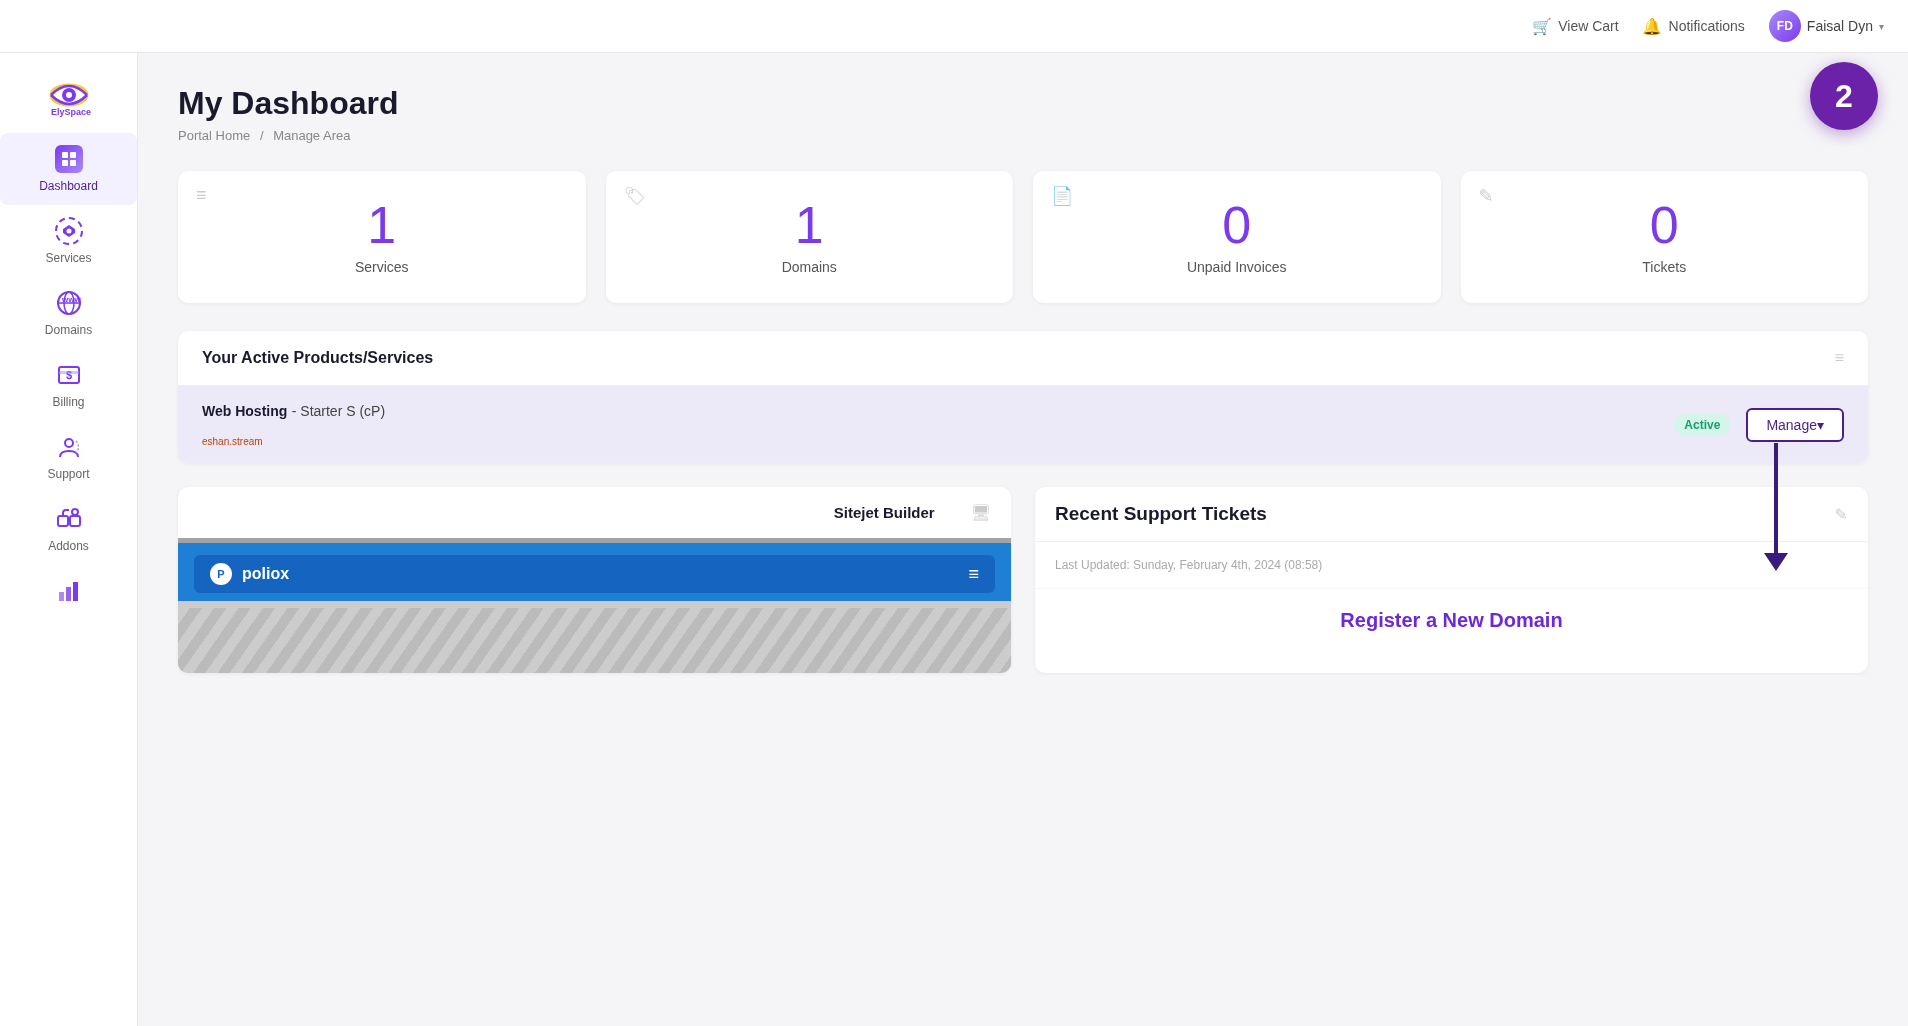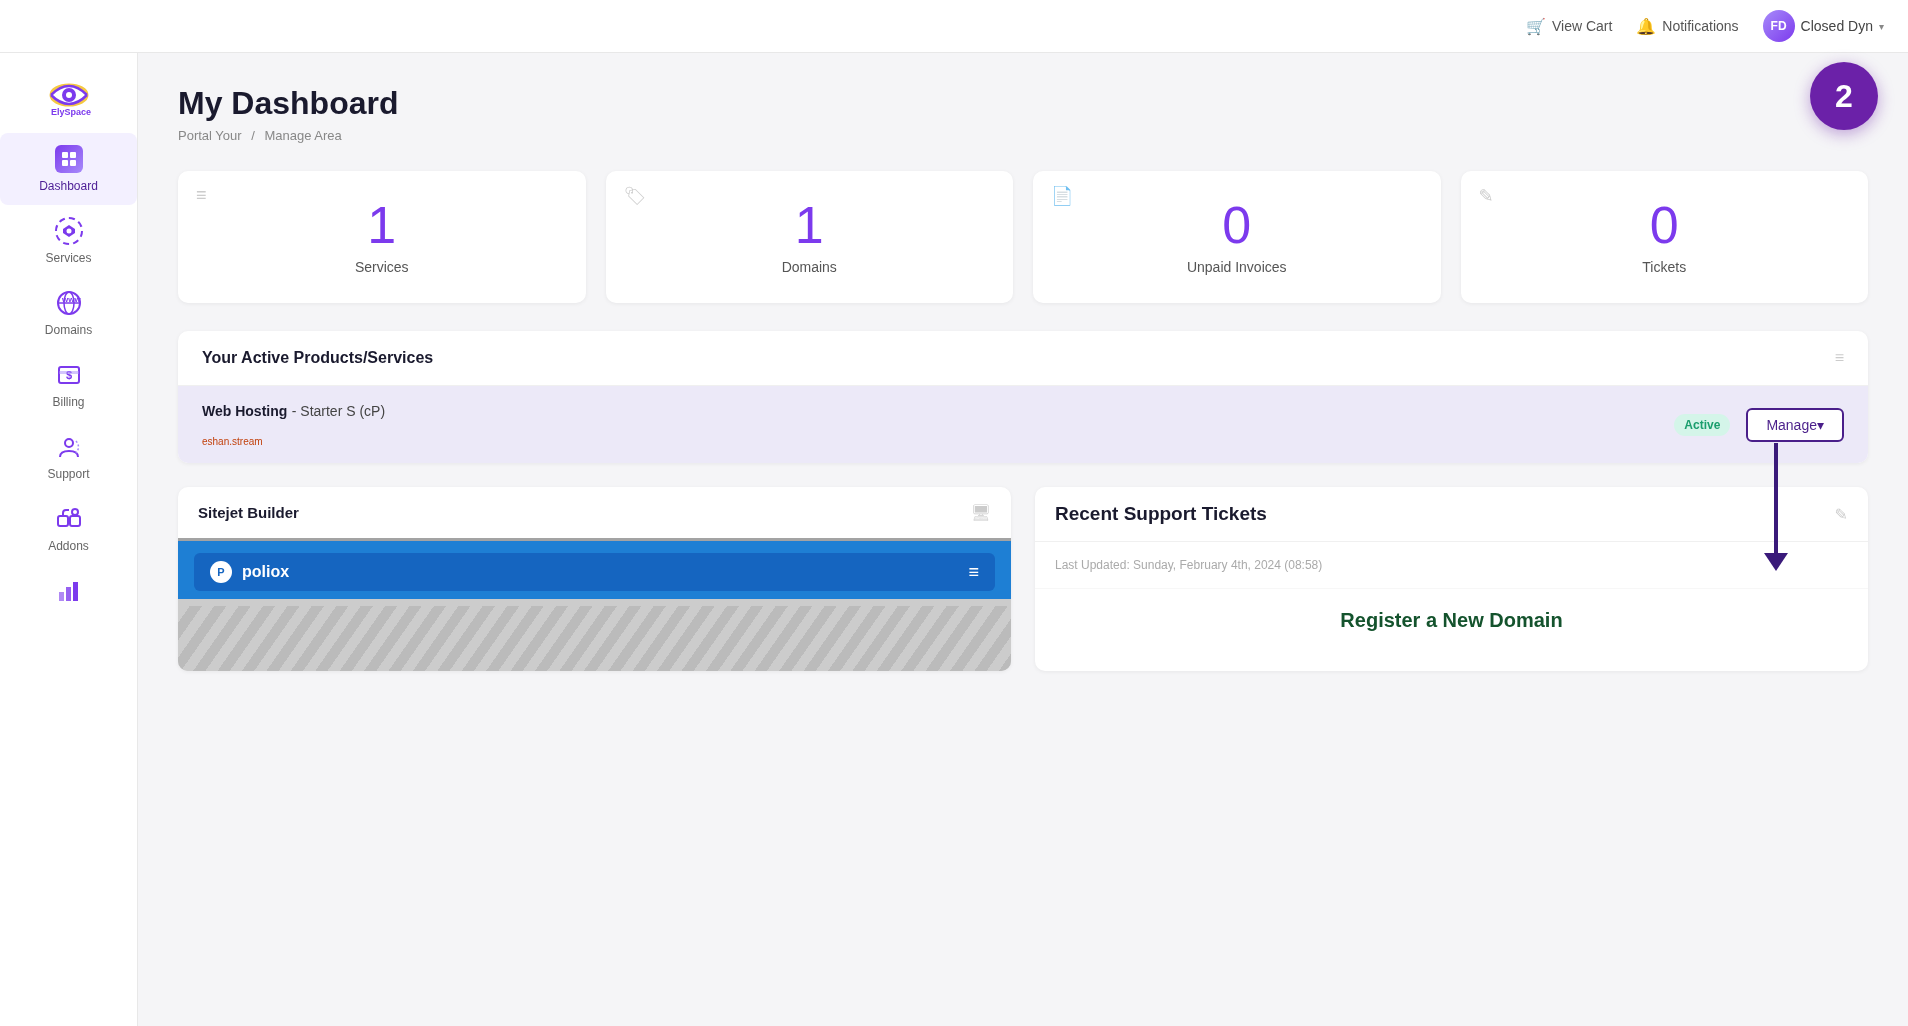--- a/index.html
+++ b/index.html
@@ -264,23 +264,24 @@
 
     .sitejet-card {
       background: #fff;
       border-radius: 10px;
       box-shadow: 0 1px 4px rgba(0,0,0,0.06);
       overflow: hidden;
     }
     .sitejet-header {
       display: flex;
       align-items: center;
-      justify-content: space-between;
+      justify-content: flex-end;
       padding: 16px 20px;
-      border-bottom: 3px solid #a3a3a3;
+      border-bottom: 5px solid #a3a3a3;
+      gap: 36px;
     }
     .sitejet-title { font-size: 15px; font-weight: 600; color: #1a1a2e; }
     .sitejet-icon { color: #ccc; font-size: 16px; }
     .sitejet-preview {
       height: 130px;
       background: linear-gradient(180deg, #1e7fd4 0%, #1e7fd4 45%, #ccc 45%);
       display: flex;
       align-items: flex-start;
       padding: 12px 16px;
       position: relative;
@@ -349,21 +350,21 @@
     .ticket-status-text { color: #888; font-size: 13px; }
     .ticket-updated { font-size: 12px; color: #aaa; }
 
     
     .register-domain-section {
       padding: 20px;
     }
     .register-domain-title {
       font-size: 20px;
       font-weight: 700;
-      color: #14532d;
+      color: #6d28d9;
       text-align: center;
     }
 
     
     .arrow-overlay {
       position: absolute;
       right: 120px;
       top: 390px;
       display: flex;
       flex-direction: column;
@@ -407,21 +408,21 @@
   <a class="topbar-item">
     <span class="topbar-icon">🛒</span>
     <span>View Cart</span>
   </a>
   <a class="topbar-item">
     <span class="topbar-icon">🔔</span>
     <span>Notifications</span>
   </a>
   <div class="topbar-item">
     <div class="avatar">FD</div>
-    <span class="user-name">Closed Dyn</span>
+    <span class="user-name">Faisal Dyn</span>
     <span class="chevron">▾</span>
   </div>
 </div>
 
 <div class="layout">
 
   <nav class="sidebar">
     <div class="sidebar-logo">
       <svg class="logo-icon" viewBox="0 0 56 44" fill="none">
         <ellipse cx="28" cy="22" rx="18" ry="10" stroke="#f5c842" stroke-width="3" fill="none"></ellipse>
@@ -510,21 +511,21 @@
           <rect x="17" y="4" width="5" height="19" fill="#7c3aed"></rect>
         </svg>
       </div>
     </div>
   </nav>
 
   <main class="main">
 
     <h1 class="page-title">My Dashboard</h1>
     <div class="breadcrumb">
-      <a>Portal Your</a>
+      <a>Portal Home</a>
       <span class="breadcrumb-sep">/</span>
       <span>Manage Area</span>
     </div>
 
     <div class="stats-grid">
 
       <div class="stat-card">
         <span class="stat-card-icon">≡</span>
         <div class="stat-number">1</div>
         <div class="stat-label">Services</div>

